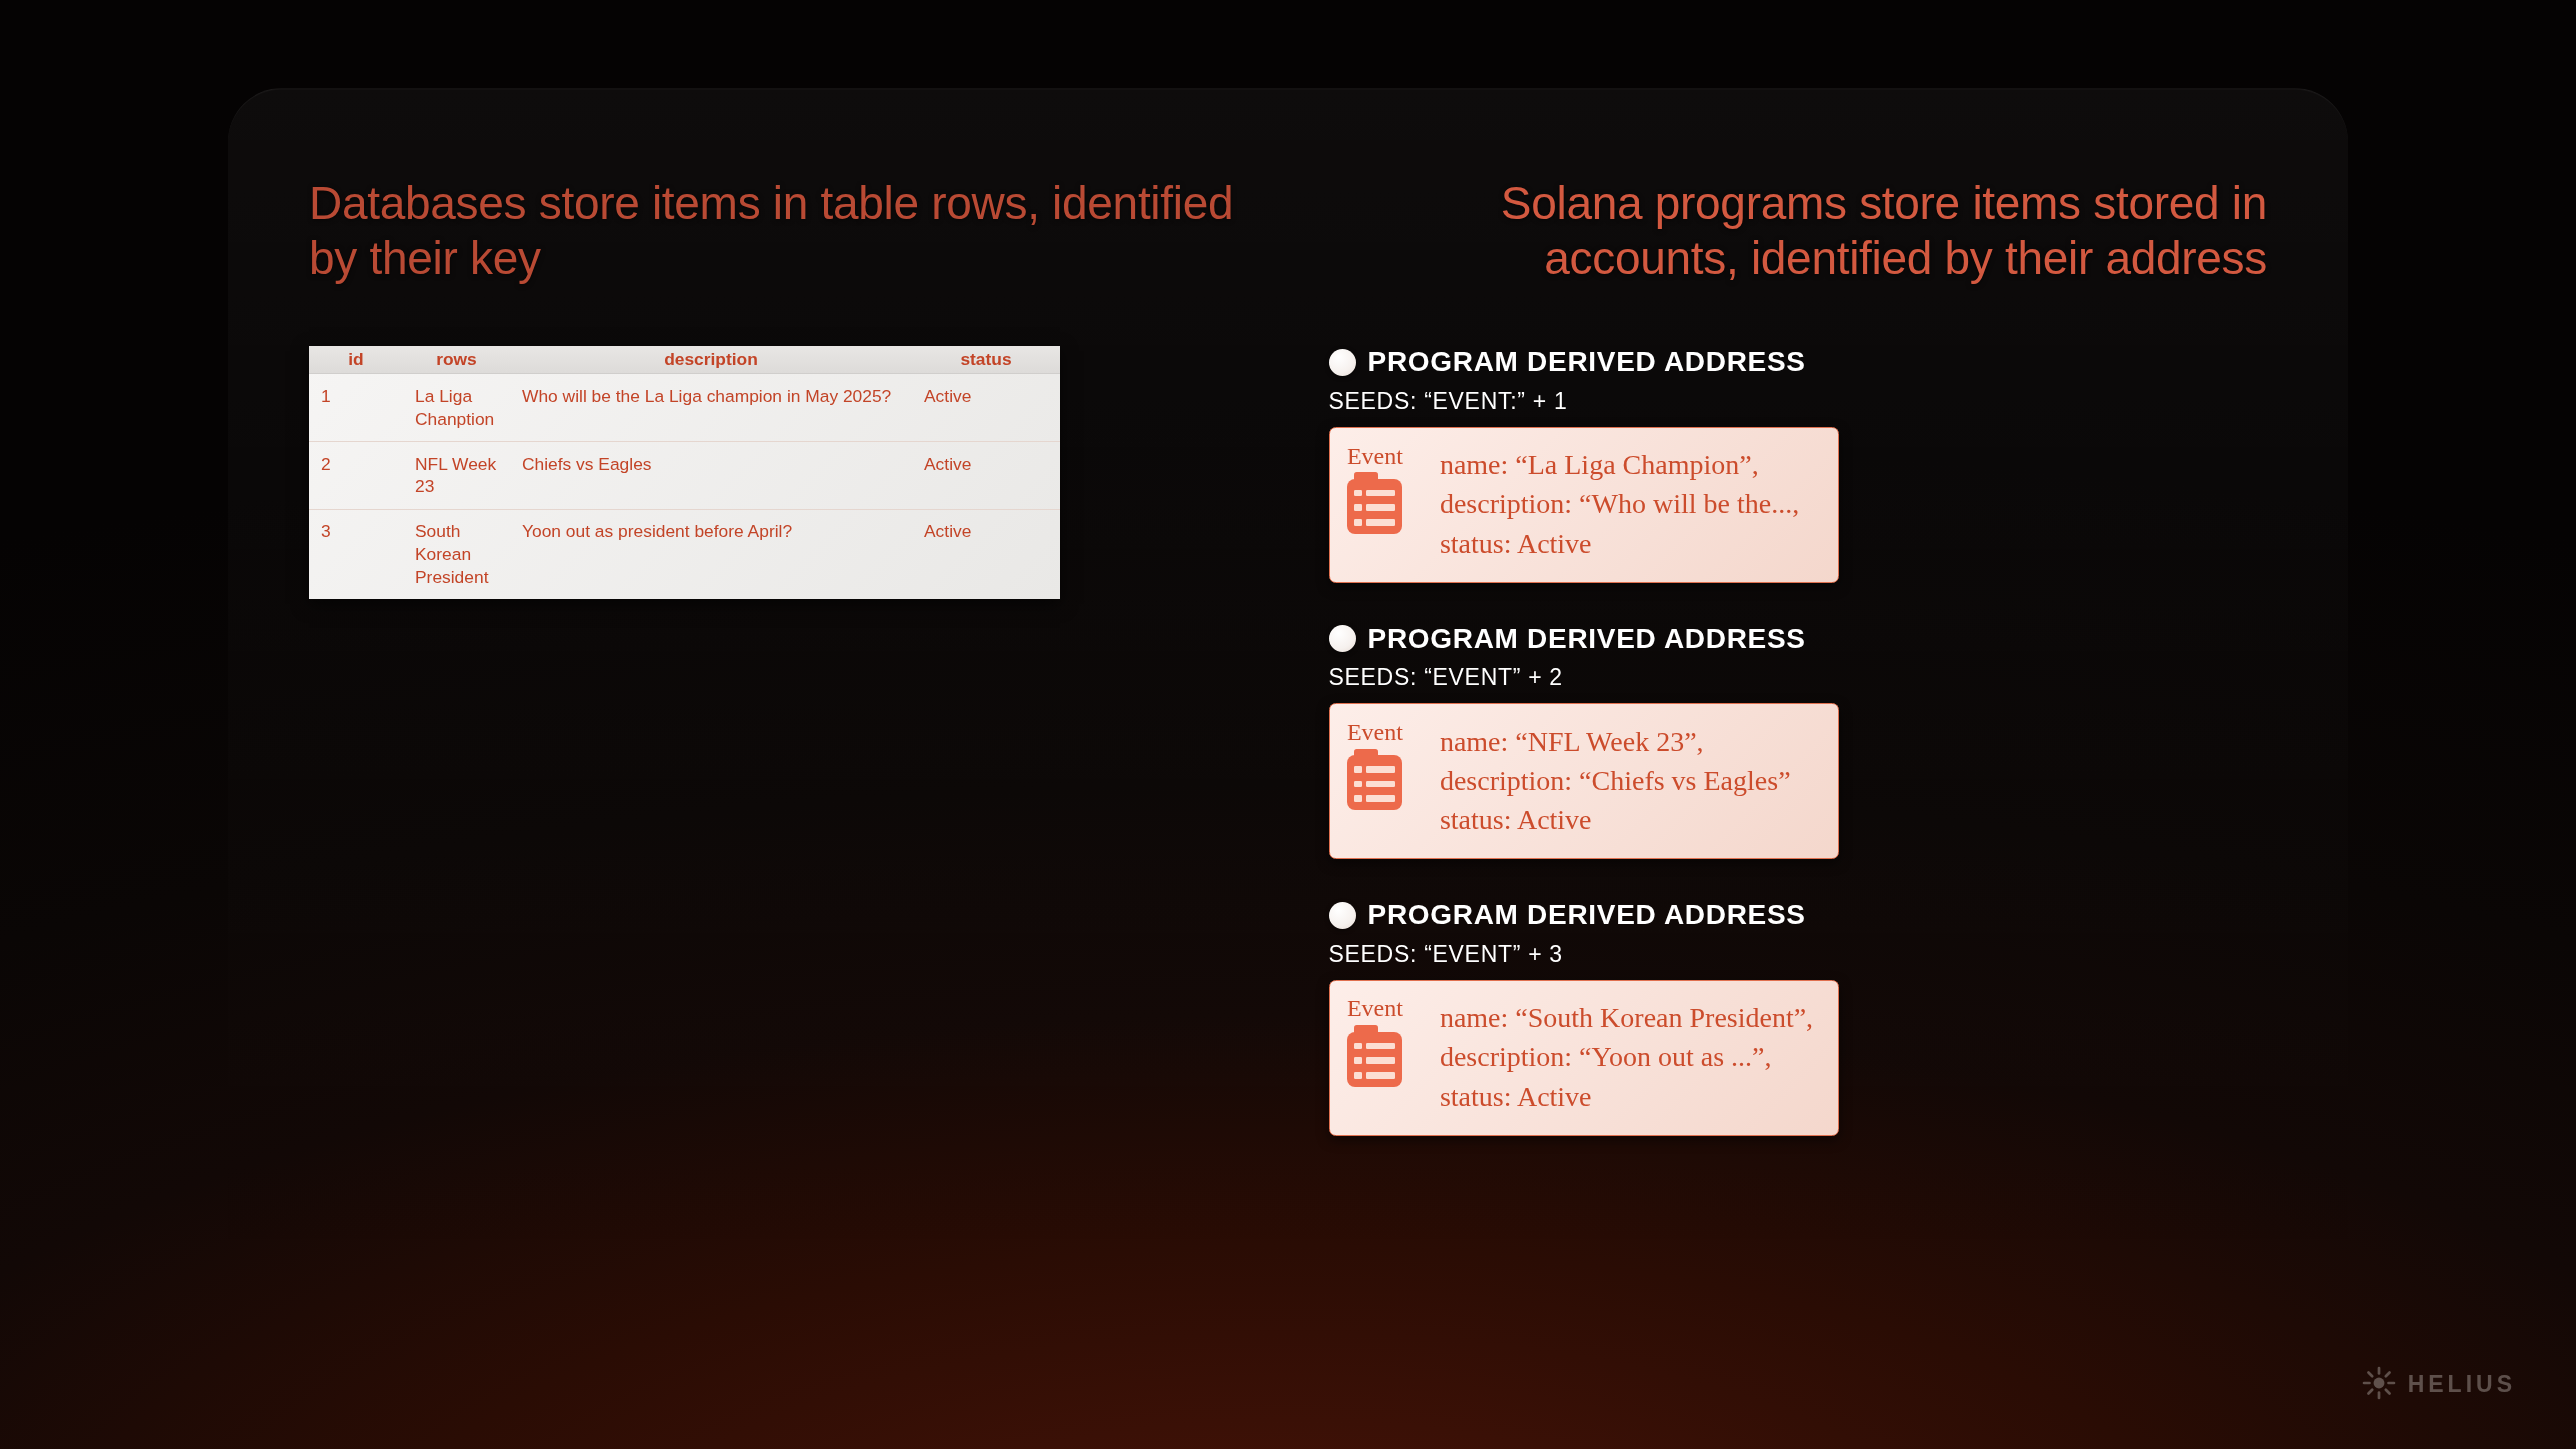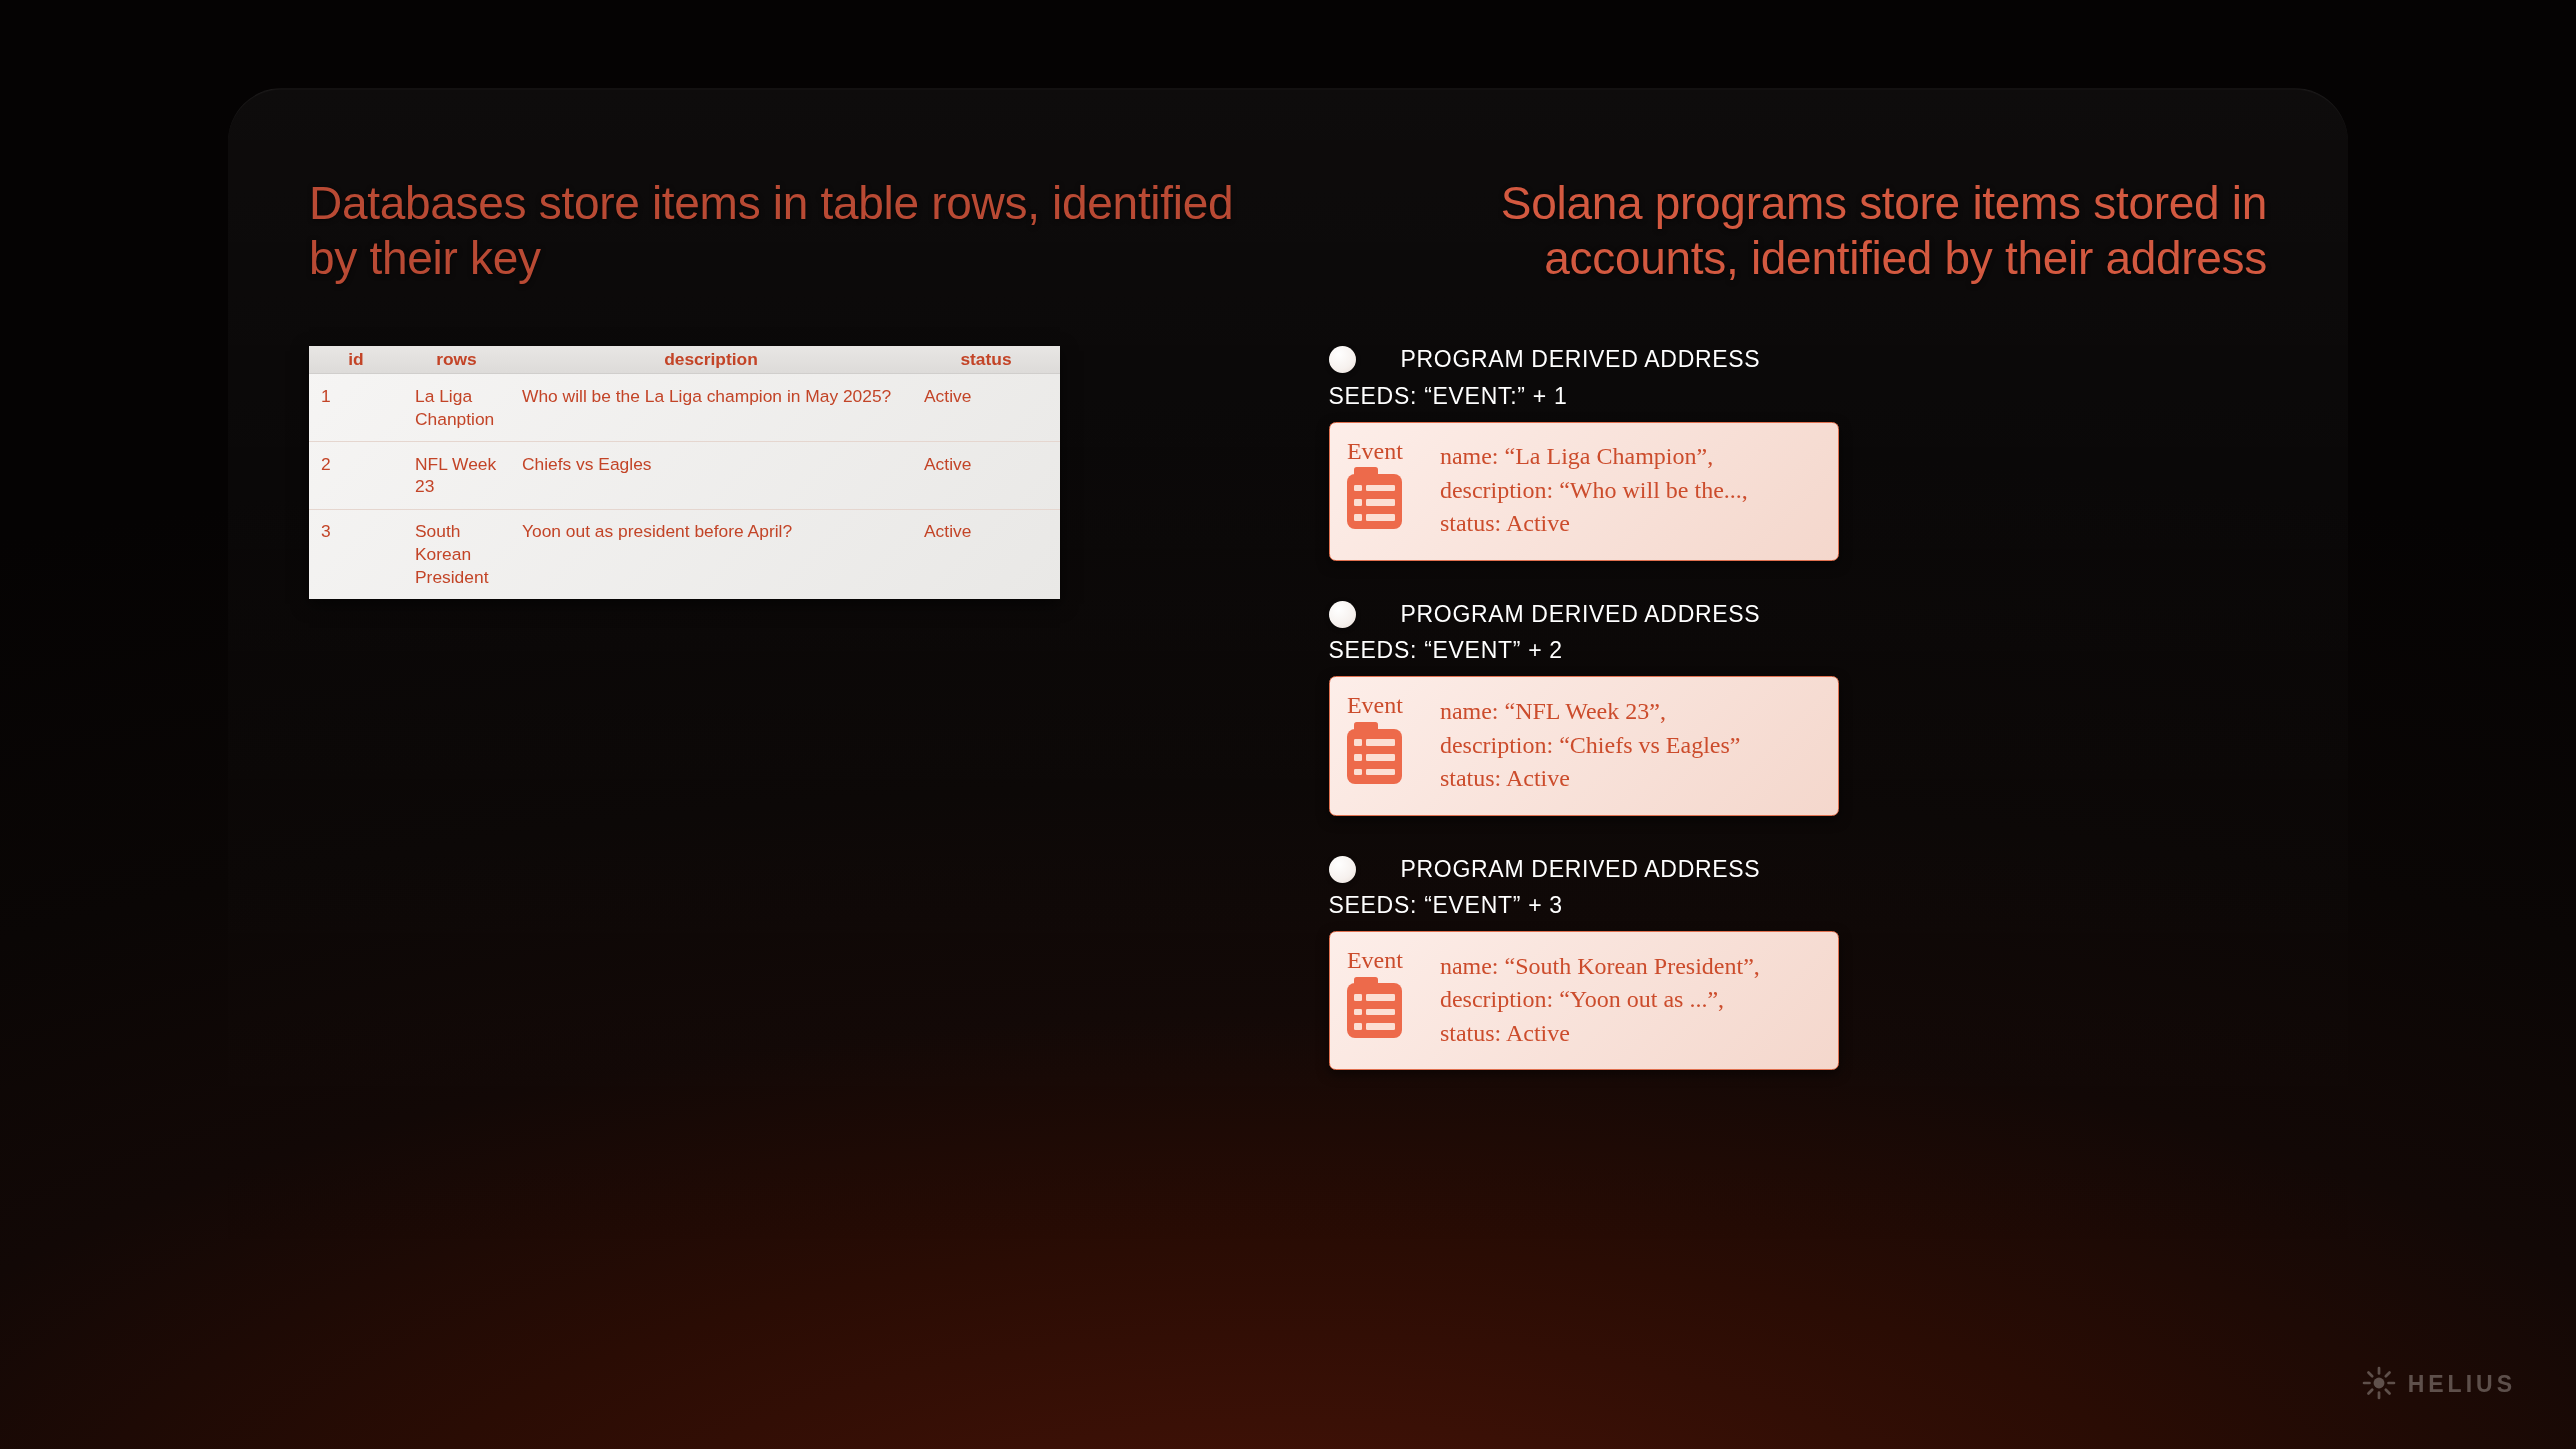--- a/index.html
+++ b/index.html
@@ -79,24 +79,23 @@
   .pda-dot {
     width: 27px;
     height: 27px;
     border-radius: 50%;
     background: radial-gradient(circle at 35% 30%, #ffffff 0%, #f6f1ee 60%, #e8dcd5 100%);
     box-shadow: 0 1.3px 4px rgba(0,0,0,0.5);
     flex: 0 0 27px;
   }
   .pda-title {
     color: #fff;
-    font-size: 23px;
-    font-weight: 400;
+    font-size: 28px;
+    font-weight: 700;
     letter-spacing: 0.7px;
-    margin-left: 33px;
   }
   .pda-seeds {
     color: #fff;
     font-size: 23px;
     font-weight: 400;
     letter-spacing: 0.7px;
     margin-bottom: 12px;
   }
   .event-card {
     width: 510px;
@@ -143,21 +142,21 @@
   .event-icon .row {
     display: flex;
     gap: 4px;
     align-items: center;
     margin-top: 4px;
   }
   .event-icon .cell-s { width: 8px; height: 6.7px; background: #fcded3; border-radius: 1.3px; }
   .event-icon .cell-l { flex: 1; height: 6.7px; background: #fcded3; border-radius: 1.3px; }
   .event-body {
     color: #cc4c2c;
-    font-size: 24px;
+    font-size: 28px;
     line-height: 1.4;
     padding-top: 2.7px;
   }
 
   
   .brand-logo {
     position: absolute;
     right: 60px;
     bottom: 47px;
     display: flex;

